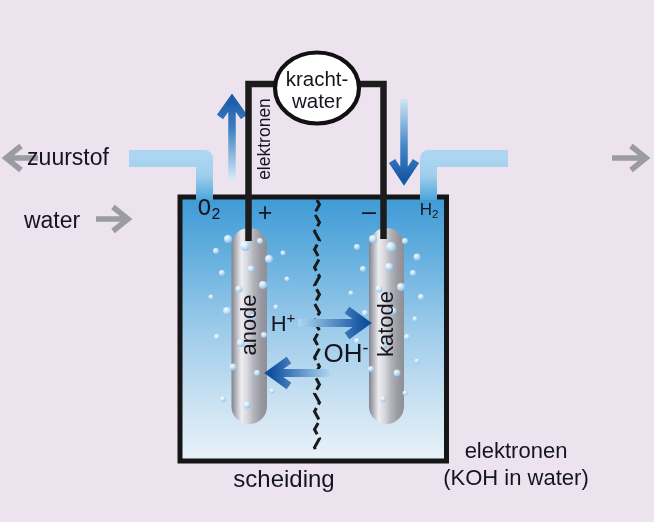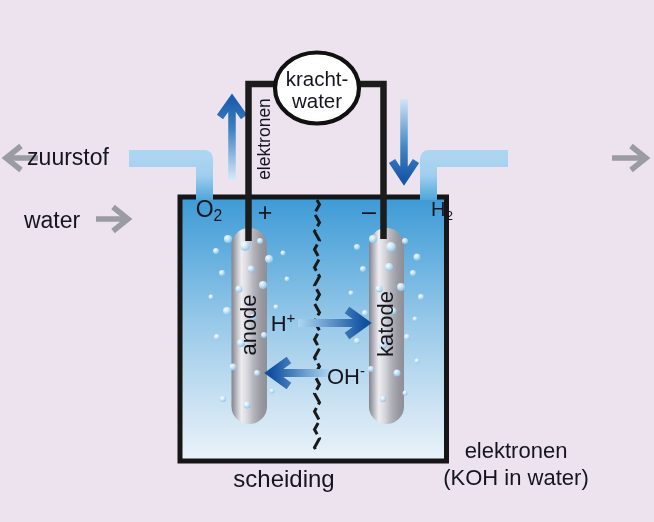--- a/index.html
+++ b/index.html
@@ -158,41 +158,41 @@
     <div>water</div>
   </div>
 
   <div class="lbl rot" style="left:265px;top:139px;font-size:17.5px;">elektronen</div>
 
   <div class="lbl" style="left:68px;top:157px;font-size:23px;">zuurstof</div>
 
 
   <div class="lbl" style="left:52px;top:220px;font-size:23px;">water</div>
 
-  <div class="lbl" style="left:209px;top:211px;font-size:23px;">
+  <div class="lbl" style="left:209px;top:211px;font-size:23px;font-family:Liberation Mono, monospace;">
     <span>O</span><sub>2</sub>
   </div>
 
   <div class="lbl" style="left:265px;top:212px;font-size:25px;">+</div>
 
   <div class="lbl" style="left:369px;top:211px;font-size:25px;">–</div>
 
-  <div class="lbl" style="left:442px;top:211px;font-size:20px;">
+  <div class="lbl" style="left:429px;top:211px;font-size:17px;">
     <span>H</span><sub>2</sub>
   </div>
 
   <div class="lbl rot" style="left:249px;top:325px;font-size:22px;">anode</div>
 
   <div class="lbl rot" style="left:386px;top:324px;font-size:22px;">katode</div>
 
   <div class="lbl" style="left:283px;top:323px;font-size:22px;">
     <span>H</span><sup>+</sup>
   </div>
 
-  <div class="lbl" style="left:346px;top:376px;font-size:22px;">
+  <div class="lbl" style="left:346px;top:353px;font-size:26px;">
     <span>OH</span><sup>-</sup>
   </div>
 
   <div class="lbl" style="left:284px;top:479px;font-size:24px;">scheiding</div>
 
   <div class="lbl" style="left:516px;top:451px;font-size:22px;">elektronen</div>
 
   <div class="lbl" style="left:516px;top:478px;font-size:22px;text-align:center;">(KOH in water)</div>
 
 </div>

